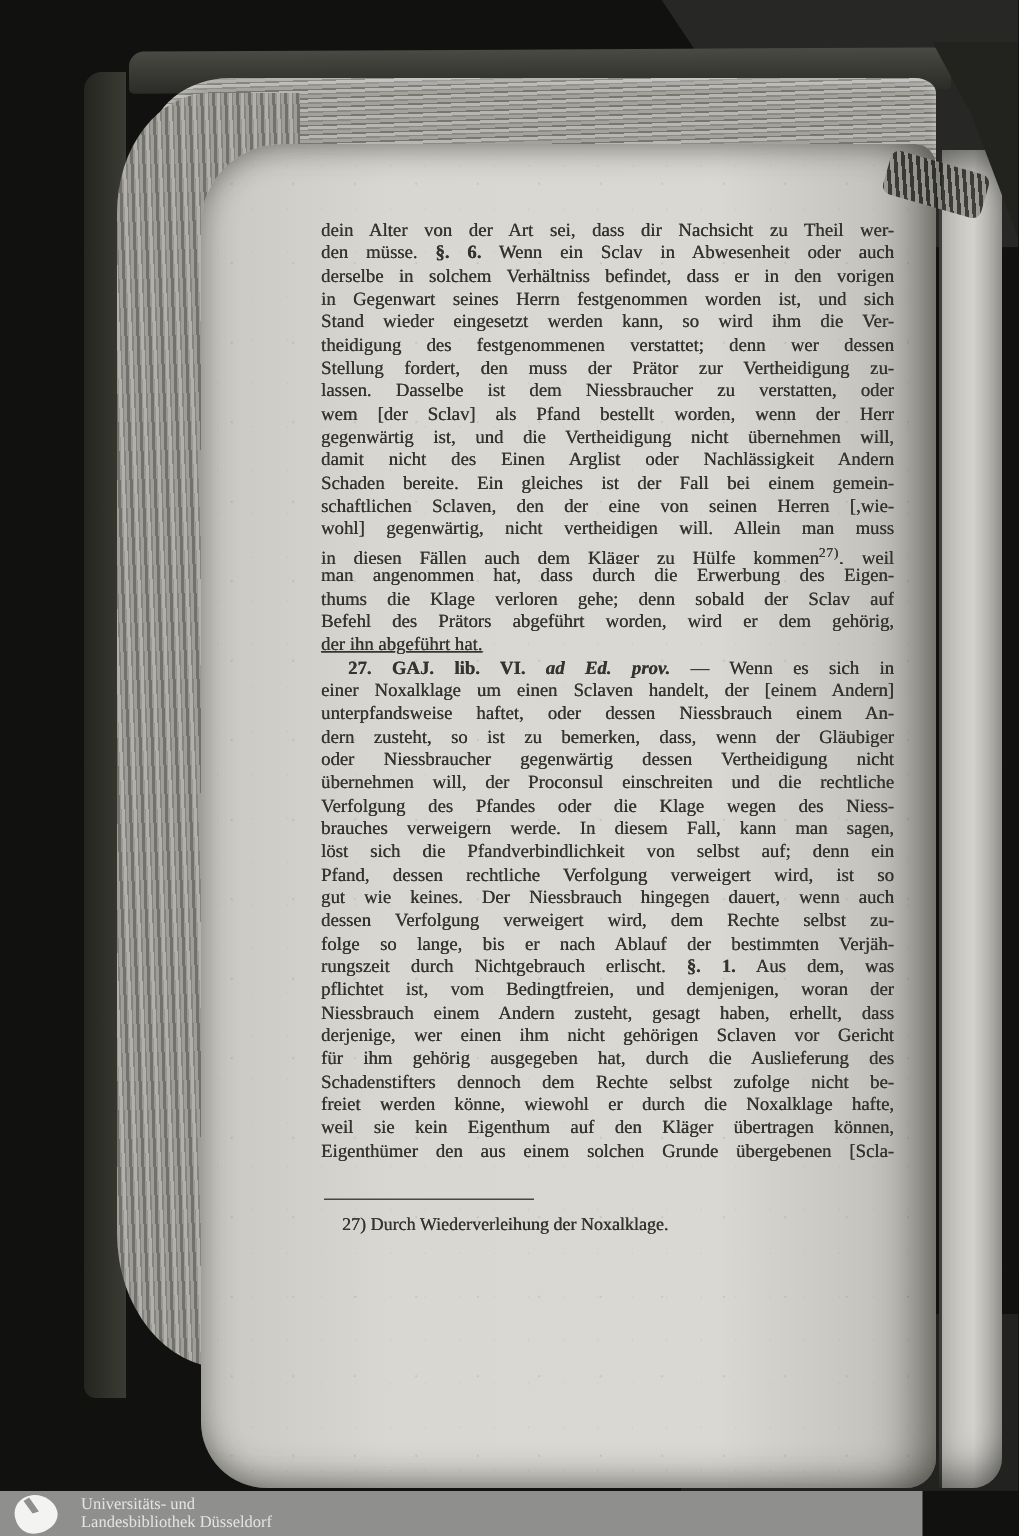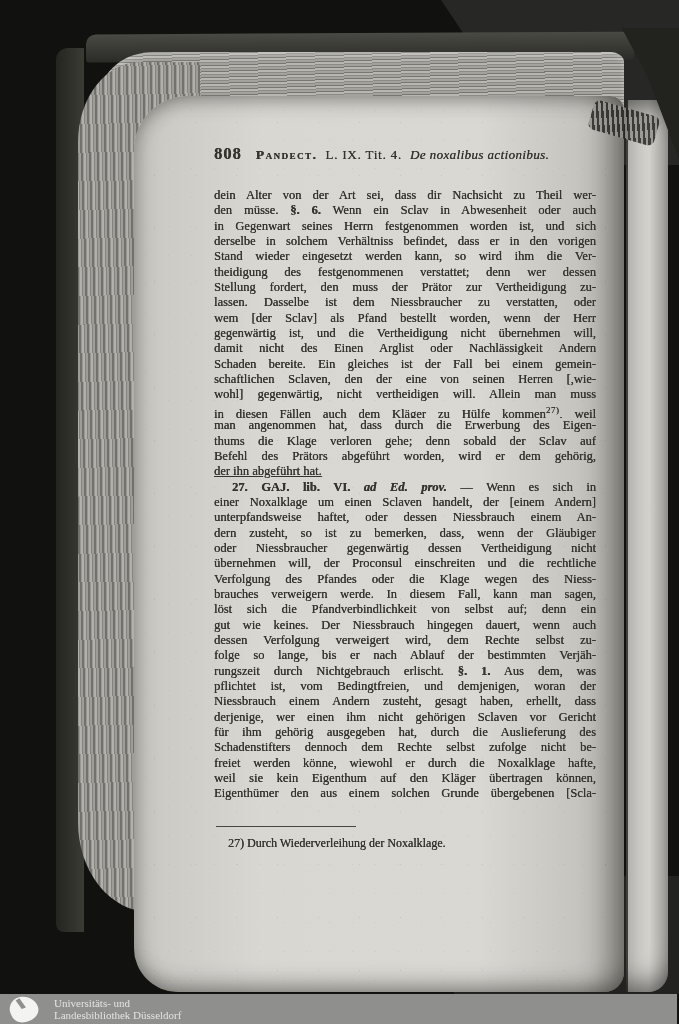--- a/index.html
+++ b/index.html
@@ -69,21 +69,21 @@
   .line.end{text-align-last:left;text-decoration:underline;}
   .line.indent{text-indent:18px;}
   .seg-bold{font-weight:bold;}
   .seg-italic{font-style:italic;font-weight:bold;}
   .seg-sup{vertical-align:super;font-size:9px;letter-spacing:.5px;}
 
   .footnote-rule{width:140px;border:none;border-top:1.7px solid #47463f;margin:24px 0 9px 2px;}
   .footnote{font-size:12px;text-indent:14px;}
 
   
-  .footer{position:absolute;left:0;bottom:0;width:677px;height:30px;background:#8f8f8d;
+  .footer{position:absolute;left:0;bottom:0;width:615px;height:30px;background:#8f8f8d;
     display:flex;align-items:center;z-index:5;}
   .footer-logo{margin:0 10px 0 6px;flex:0 0 auto;}
   .footer-text{font-family:"Liberation Serif",serif;font-size:11px;line-height:12.5px;color:#e4e4e1;}
 </style>
 </head>
 <body>
 
 <div class="bg-patch-tr"></div>
 <div class="bg-patch-br"></div>
 
@@ -92,32 +92,26 @@
   <div class="cover-left"></div>
   <div class="edge-top"></div>
   <div class="edge-left"></div>
   <div class="page-next"></div>
   <div class="headband"></div>
   <div class="cover-right"></div>
 
   <div class="page-main">
     <div class="page-text">
 
-      <div class="page-header">
-        <span class="page-number">808</span>
-        <span class="hdr-caps">Pandect.</span>
-        <span class="hdr-mid">L. IX. Tit. 4.</span>
-        <span class="hdr-it">De noxalibus actionibus.</span>
-      </div>
 
       <div id="page-paragraphs">
           <div class="line">dein Alter von der Art sei, dass dir Nachsicht zu Theil wer-</div>
           <div class="line">den müsse. <span class="seg-bold">§. 6.</span> Wenn ein Sclav in Abwesenheit oder auch</div>
+          <div class="line">derselbe in solchem Verhältniss befindet, dass er in den vorigen</div>
           <div class="line">in Gegenwart seines Herrn festgenommen worden ist, und sich</div>
-          <div class="line">derselbe in solchem Verhältniss befindet, dass er in den vorigen</div>
           <div class="line">Stand wieder eingesetzt werden kann, so wird ihm die Ver-</div>
           <div class="line">theidigung des festgenommenen verstattet; denn wer dessen</div>
           <div class="line">Stellung fordert, den muss der Prätor zur Vertheidigung zu-</div>
           <div class="line">lassen. Dasselbe ist dem Niessbraucher zu verstatten, oder</div>
           <div class="line">wem [der Sclav] als Pfand bestellt worden, wenn der Herr</div>
           <div class="line">gegenwärtig ist, und die Vertheidigung nicht übernehmen will,</div>
           <div class="line">damit nicht des Einen Arglist oder Nachlässigkeit Andern</div>
           <div class="line">Schaden bereite. Ein gleiches ist der Fall bei einem gemein-</div>
           <div class="line">schaftlichen Sclaven, den der eine von seinen Herren [,wie-</div>
           <div class="line">wohl] gegenwärtig, nicht vertheidigen will. Allein man muss</div>
@@ -128,20 +122,21 @@
           <div class="line end">der ihn abgeführt hat.</div>
           <div class="line indent"><span class="seg-bold">27. GAJ. lib. VI. </span><span class="seg-italic">ad Ed. prov.</span> — Wenn es sich in</div>
           <div class="line">einer Noxalklage um einen Sclaven handelt, der [einem Andern]</div>
           <div class="line">unterpfandsweise haftet, oder dessen Niessbrauch einem An-</div>
           <div class="line">dern zusteht, so ist zu bemerken, dass, wenn der Gläubiger</div>
           <div class="line">oder Niessbraucher gegenwärtig dessen Vertheidigung nicht</div>
           <div class="line">übernehmen will, der Proconsul einschreiten und die rechtliche</div>
           <div class="line">Verfolgung des Pfandes oder die Klage wegen des Niess-</div>
           <div class="line">brauches verweigern werde. In diesem Fall, kann man sagen,</div>
           <div class="line">löst sich die Pfandverbindlichkeit von selbst auf; denn ein</div>
+          <div class="line">Pfand, dessen rechtliche Verfolgung verweigert wird, ist so</div>
           <div class="line">gut wie keines. Der Niessbrauch hingegen dauert, wenn auch</div>
           <div class="line">dessen Verfolgung verweigert wird, dem Rechte selbst zu-</div>
           <div class="line">folge so lange, bis er nach Ablauf der bestimmten Verjäh-</div>
           <div class="line">rungszeit durch Nichtgebrauch erlischt. <span class="seg-bold">§. 1.</span> Aus dem, was</div>
           <div class="line">pflichtet ist, vom Bedingtfreien, und demjenigen, woran der</div>
           <div class="line">Niessbrauch einem Andern zusteht, gesagt haben, erhellt, dass</div>
           <div class="line">derjenige, wer einen ihm nicht gehörigen Sclaven vor Gericht</div>
           <div class="line">für ihm gehörig ausgegeben hat, durch die Auslieferung des</div>
           <div class="line">Schadenstifters dennoch dem Rechte selbst zufolge nicht be-</div>
           <div class="line">freiet werden könne, wiewohl er durch die Noxalklage hafte,</div>

